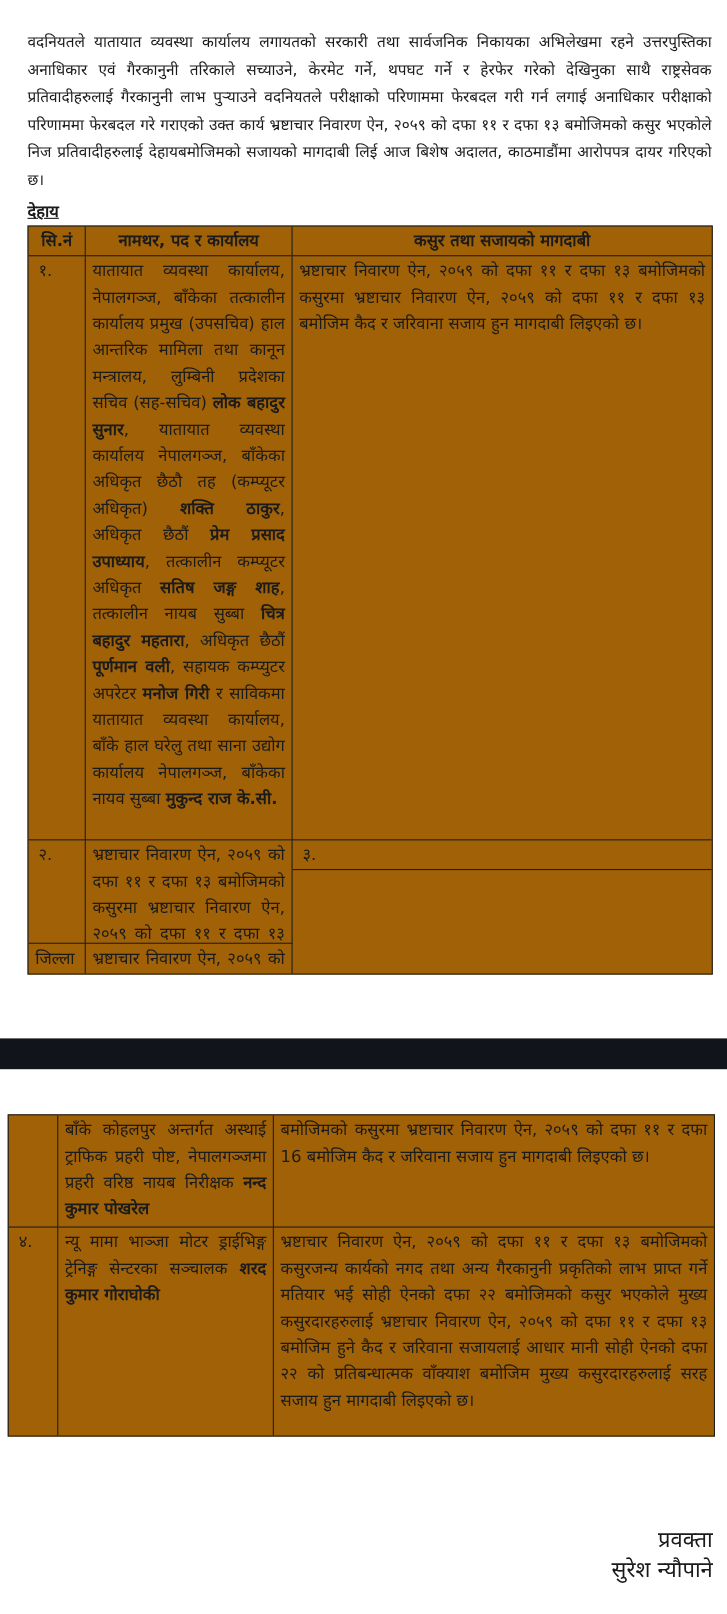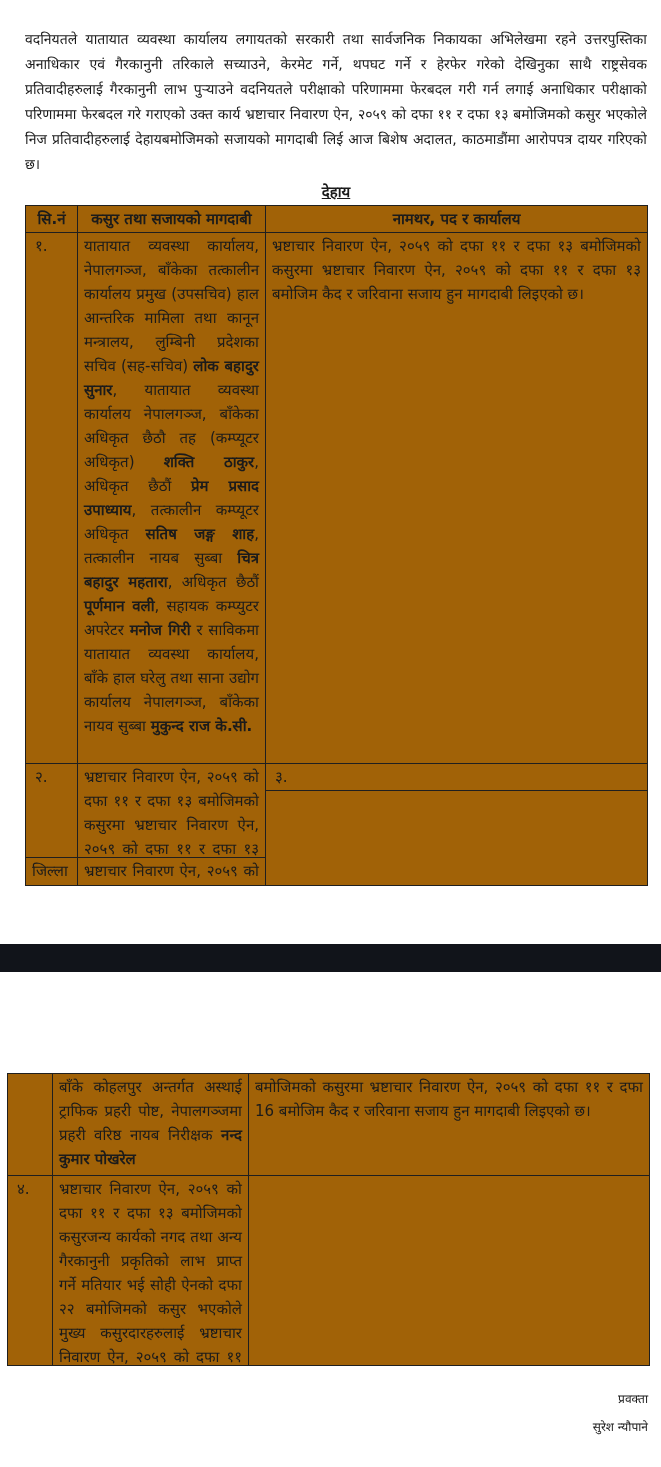--- a/index.html
+++ b/index.html
@@ -5,29 +5,29 @@
   html,body{margin:0;padding:0;background:#ffffff;}
   .page{
     position:relative;width:661px;height:1467px;background:#ffffff;
     font-family:"DejaVu Sans",sans-serif;color:#1b1b1b;overflow:hidden;
   }
   .intro{
     position:absolute;left:25px;top:27px;width:622px;height:152px;margin:0;
     font-size:14px;line-height:25px;text-align:justify;overflow:hidden;
   }
   .dehaya{
-    position:absolute;left:25px;top:181px;width:622px;text-align:center;
+    position:absolute;left:25px;top:181px;width:622px;
     font-size:15px;font-weight:bold;text-decoration:underline;
   }
   .grid{
     position:absolute;box-sizing:border-box;display:grid;
     border:1.5px solid #1f1f1f;background:#a16207;
   }
   .t1{left:25px;top:205px;width:623px;grid-template-columns:52px 188px auto;}
-  .t2{left:7px;top:1073px;width:643px;grid-template-columns:45px 196px auto;}
+  .t2{left:7px;top:1013px;width:643px;grid-template-columns:45px 196px auto;}
   .cell{
     box-sizing:border-box;border-right:1.5px solid #1f1f1f;border-bottom:1.5px solid #1f1f1f;
     padding:1px 6px 0 6px;font-size:15px;line-height:24px;overflow:hidden;
     text-align:justify;vertical-align:top;
   }
   .cell:nth-child(3n){border-right:none;}
   .t1 .cell:nth-child(n+10){border-bottom:none;}
   .t2 .cell:nth-child(n+4){border-bottom:none;}
   .th{font-weight:bold;text-align:center;padding-top:1px;}
   .sn{text-align:left;padding-left:9px;}
@@ -36,36 +36,36 @@
   .hr2{height:94px;}
   .hr3{height:27px;}
   .hrA{height:102px;}
   .hrB{height:189px;}
   .b{font-weight:bold;}
   .sep{
     position:absolute;left:0;top:944px;width:661px;height:28px;background:#11141a;
   }
   .sign{
     position:absolute;right:13px;top:1385px;text-align:right;
-    font-size:12px;line-height:28px;
+    font-size:20px;line-height:28px;
   }
 </style>
 </head>
 <body>
 
 <div class="page">
 
   <p class="intro">वदनियतले यातायात व्यवस्था कार्यालय लगायतको सरकारी तथा सार्वजनिक निकायका अभिलेखमा रहने उत्तरपुस्तिका अनाधिकार एवं गैरकानुनी तरिकाले सच्याउने, केरमेट गर्ने, थपघट गर्ने र हेरफेर गरेको देखिनुका साथै राष्ट्रसेवक प्रतिवादीहरुलाई गैरकानुनी लाभ पुऱ्याउने वदनियतले परीक्षाको परिणाममा फेरबदल गरी गर्न लगाई अनाधिकार परीक्षाको परिणाममा फेरबदल गरे गराएको उक्त कार्य भ्रष्टाचार निवारण ऐन, २०५९ को दफा ११ र दफा १३ बमोजिमको कसुर भएकोले निज प्रतिवादीहरुलाई देहायबमोजिमको सजायको मागदाबी लिई आज बिशेष अदालत, काठमाडौंमा आरोपपत्र दायर गरिएको छ।</p>
 
   <div class="dehaya">देहाय</div>
 
   <div class="grid t1">
     <div class="cell th hh">सि.नं</div>
+    <div class="cell th hh">नामथर, पद र कार्यालय</div>
     <div class="cell th hh">कसुर तथा सजायको मागदाबी</div>
-    <div class="cell th hh">नामथर, पद र कार्यालय</div>
 
     <div class="cell sn hr1">१.</div>
     <div class="cell hr1"><span>यातायात व्यवस्था कार्यालय, नेपालगञ्ज, बाँकेका तत्कालीन कार्यालय प्रमुख (उपसचिव) हाल आन्तरिक मामिला तथा कानून मन्त्रालय, लुम्बिनी प्रदेशका सचिव (सह-सचिव) </span><span class="b">लोक बहादुर सुनार</span><span>, यातायात व्यवस्था कार्यालय नेपालगञ्ज, बाँकेका अधिकृत छैठौ तह (कम्प्यूटर अधिकृत) </span><span class="b">शक्ति ठाकुर</span><span>, अधिकृत छैठौं </span><span class="b">प्रेम प्रसाद उपाध्याय</span><span>, तत्कालीन कम्प्यूटर अधिकृत </span><span class="b">सतिष जङ्ग शाह</span><span>, तत्कालीन नायब सुब्बा </span><span class="b">चित्र बहादुर महतारा</span><span>, अधिकृत छैठौं </span><span class="b">पूर्णमान वली</span><span>, सहायक कम्प्युटर अपरेटर </span><span class="b">मनोज गिरी</span><span> र साविकमा यातायात व्यवस्था कार्यालय, बाँके हाल घरेलु तथा साना उद्योग कार्यालय नेपालगञ्ज, बाँकेका नायव सुब्बा </span><span class="b">मुकुन्द राज के.सी.</span></div>
     <div class="cell hr1">भ्रष्टाचार निवारण ऐन, २०५९ को दफा ११ र दफा १३ बमोजिमको कसुरमा भ्रष्टाचार निवारण ऐन, २०५९ को दफा ११ र दफा १३ बमोजिम कैद र जरिवाना सजाय हुन मागदाबी लिइएको छ।</div>
 
     <div class="cell sn hr2">२.</div>
     <div class="cell hr2">भ्रष्टाचार निवारण ऐन, २०५९ को दफा ११ र दफा १३ बमोजिमको कसुरमा भ्रष्टाचार निवारण ऐन, २०५९ को दफा ११ र दफा १३ बमोजिम कैद र जरिवाना सजाय हुन मागदाबी लिइएको छ।</div>
 
     <div class="cell sn hr3">३.</div>
     <div class="cell hr3"><span>जिल्ला ट्राफिक प्रहरी कार्यालय,</span></div>
@@ -73,20 +73,21 @@
   </div>
 
   <div class="sep"></div>
 
   <div class="grid t2">
     <div class="cell sn hrA"></div>
     <div class="cell hrA"><span>बाँके कोहलपुर अन्तर्गत अस्थाई ट्राफिक प्रहरी पोष्ट, नेपालगञ्जमा प्रहरी वरिष्ठ नायब निरीक्षक </span><span class="b">नन्द कुमार पोखरेल</span></div>
     <div class="cell hrA">बमोजिमको कसुरमा भ्रष्टाचार निवारण ऐन, २०५९ को दफा ११ र दफा 16 बमोजिम कैद र जरिवाना सजाय हुन मागदाबी लिइएको छ।</div>
 
     <div class="cell sn hrB">४.</div>
+    <div class="cell hrB"><span>न्यू मामा भाञ्जा मोटर ड्राईभिङ्ग ट्रेनिङ्ग सेन्टरका सञ्चालक </span><span class="b">शरद कुमार गोराघोकी</span></div>
     <div class="cell hrB">भ्रष्टाचार निवारण ऐन, २०५९ को दफा ११ र दफा १३ बमोजिमको कसुरजन्य कार्यको नगद तथा अन्य गैरकानुनी प्रकृतिको लाभ प्राप्त गर्ने मतियार भई सोही ऐनको दफा २२ बमोजिमको कसुर भएकोले मुख्य कसुरदारहरुलाई भ्रष्टाचार निवारण ऐन, २०५९ को दफा ११ र दफा १३ बमोजिम हुने कैद र जरिवाना सजायलाई आधार मानी सोही ऐनको दफा २२ को प्रतिबन्धात्मक वाँक्याश बमोजिम मुख्य कसुरदारहरुलाई सरह सजाय हुन मागदाबी लिइएको छ।</div>
   </div>
 
   <div class="sign">
     <div>प्रवक्ता</div>
     <div>सुरेश न्यौपाने</div>
   </div>
 
 </div>
 

